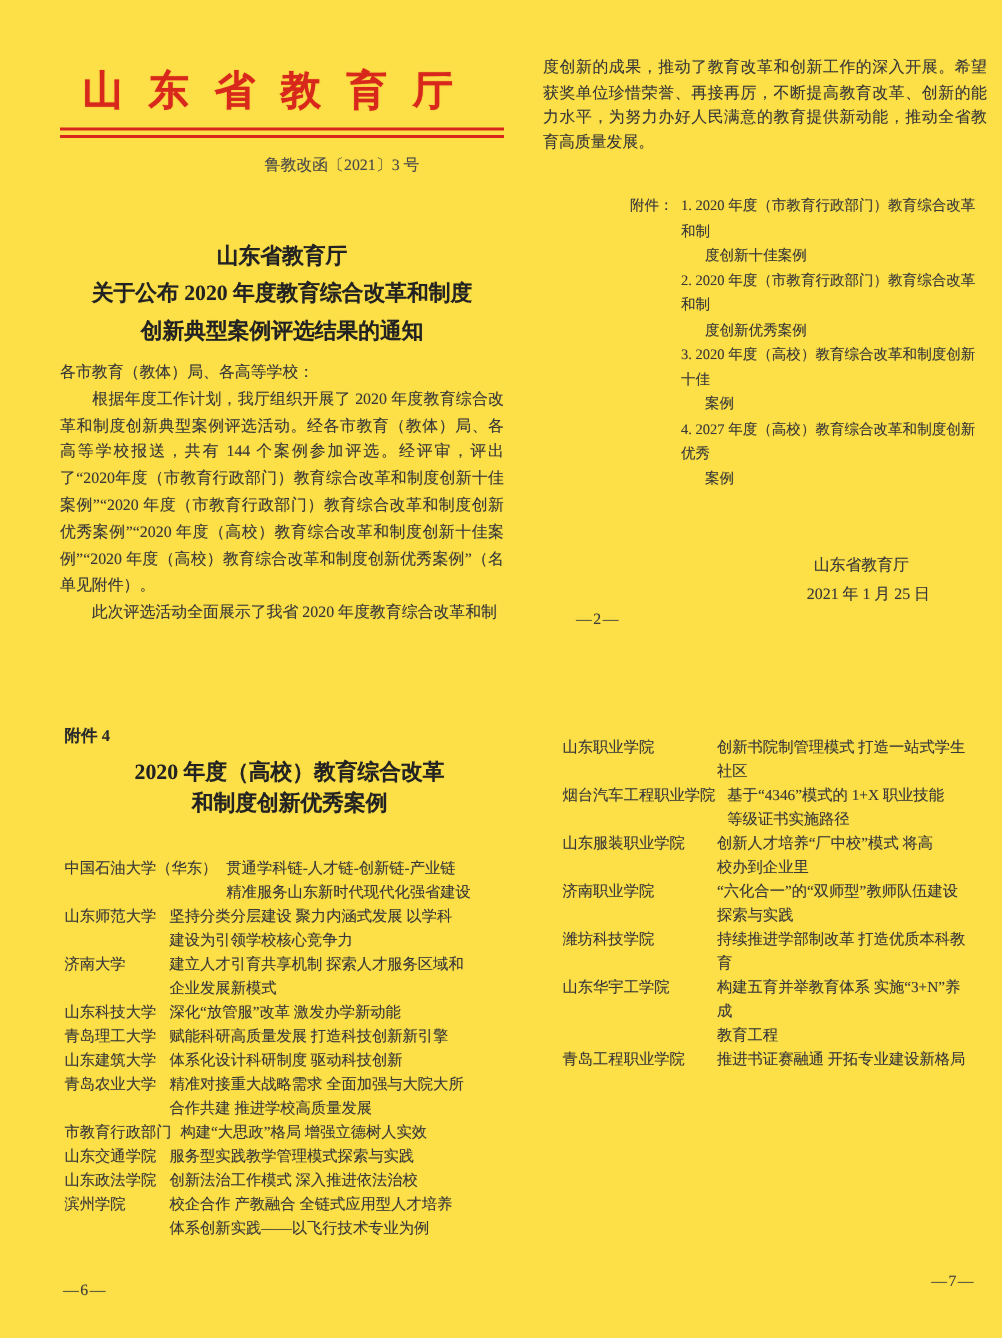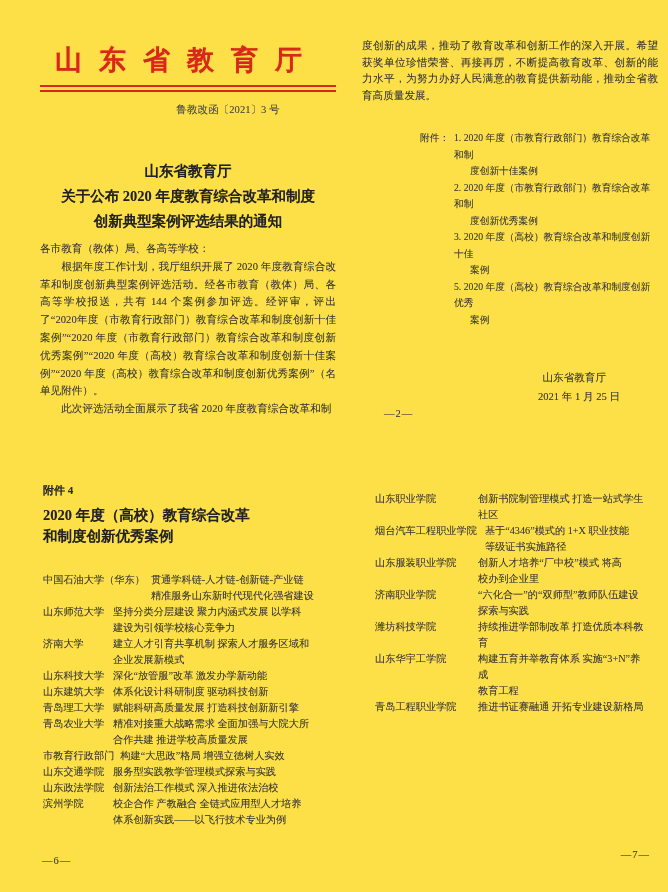--- a/index.html
+++ b/index.html
@@ -25,21 +25,21 @@
   .att-label{width:34px;flex:0 0 auto;}
   .att-items{width:202px;}
   .att-cont{padding-left:16px;}
   .sig{margin-top:40px;text-align:right;padding-right:38px;font-size:10.6px;line-height:19px;}
   .sig-name{padding-right:14px;}
   .page-num{position:absolute;font-size:10.5px;color:#3d3d3d;letter-spacing:1px;}
   .p2 .page-num{left:26px;top:370px;}
   
   .p6{left:38px;top:483px;width:300px;height:395px;padding:0 4px 0 5px;}
   .att4-label{font-size:11px;font-weight:700;color:#2a2a2a;}
-  .list-title{margin-top:7px;text-align:left;font-weight:700;font-size:14.5px;line-height:21px;
+  .list-title{margin-top:7px;text-align:center;font-weight:700;font-size:14.5px;line-height:21px;
               color:#222;white-space:pre-line;}
   .case-list{margin-top:25px;}
   .row{display:flex;font-size:10.2px;line-height:16px;}
   .row-name{flex:0 0 auto;min-width:64px;padding-right:6px;white-space:nowrap;}
   .row-desc{flex:1;white-space:pre-line;}
   .p6 .page-num{left:4px;top:372px;}
   
   .p7{left:352px;top:483px;width:306px;height:395px;padding:0 8px 0 13px;box-sizing:border-box;}
   .p7 .case-list{margin-top:8px;}
   .p7 .row-name{min-width:95px;padding-right:8px;margin-left:10px;}
@@ -78,21 +78,21 @@
             <div>2. 2020 年度（市教育行政部门）教育综合改革和制</div>
             <div class="att-cont">度创新优秀案例</div>
           </div>
 
           <div class="att-item">
             <div>3. 2020 年度（高校）教育综合改革和制度创新十佳</div>
             <div class="att-cont">案例</div>
           </div>
 
           <div class="att-item">
-            <div>5. 2020 年度（高校）教育综合改革和制度创新优秀</div>
+            <div>4. 2027 年度（高校）教育综合改革和制度创新优秀</div>
             <div class="att-cont">案例</div>
           </div>
         </div>
     </div>
     <div class="sig">
       <div class="sig-name">山东省教育厅</div>
       <div>2021 年 1 月 25 日</div>
     </div>
     <div class="page-num">—2—</div>
   </div>
@@ -120,27 +120,27 @@
           <span class="row-desc">建立人才引育共享机制 探索人才服务区域和
 企业发展新模式</span>
         </div>
 
         <div class="row">
           <span class="row-name">山东科技大学</span>
           <span class="row-desc">深化“放管服”改革 激发办学新动能</span>
         </div>
 
         <div class="row">
+          <span class="row-name">青岛理工大学</span>
+          <span class="row-desc">赋能科研高质量发展 打造科技创新新引擎</span>
+        </div>
+
+        <div class="row">
           <span class="row-name">山东建筑大学</span>
           <span class="row-desc">体系化设计科研制度 驱动科技创新</span>
-        </div>
-
-        <div class="row">
-          <span class="row-name">青岛理工大学</span>
-          <span class="row-desc">赋能科研高质量发展 打造科技创新新引擎</span>
         </div>
 
 
         <div class="row">
           <span class="row-name">青岛农业大学</span>
           <span class="row-desc">精准对接重大战略需求 全面加强与大院大所
 合作共建 推进学校高质量发展</span>
         </div>
 
         <div class="row">

